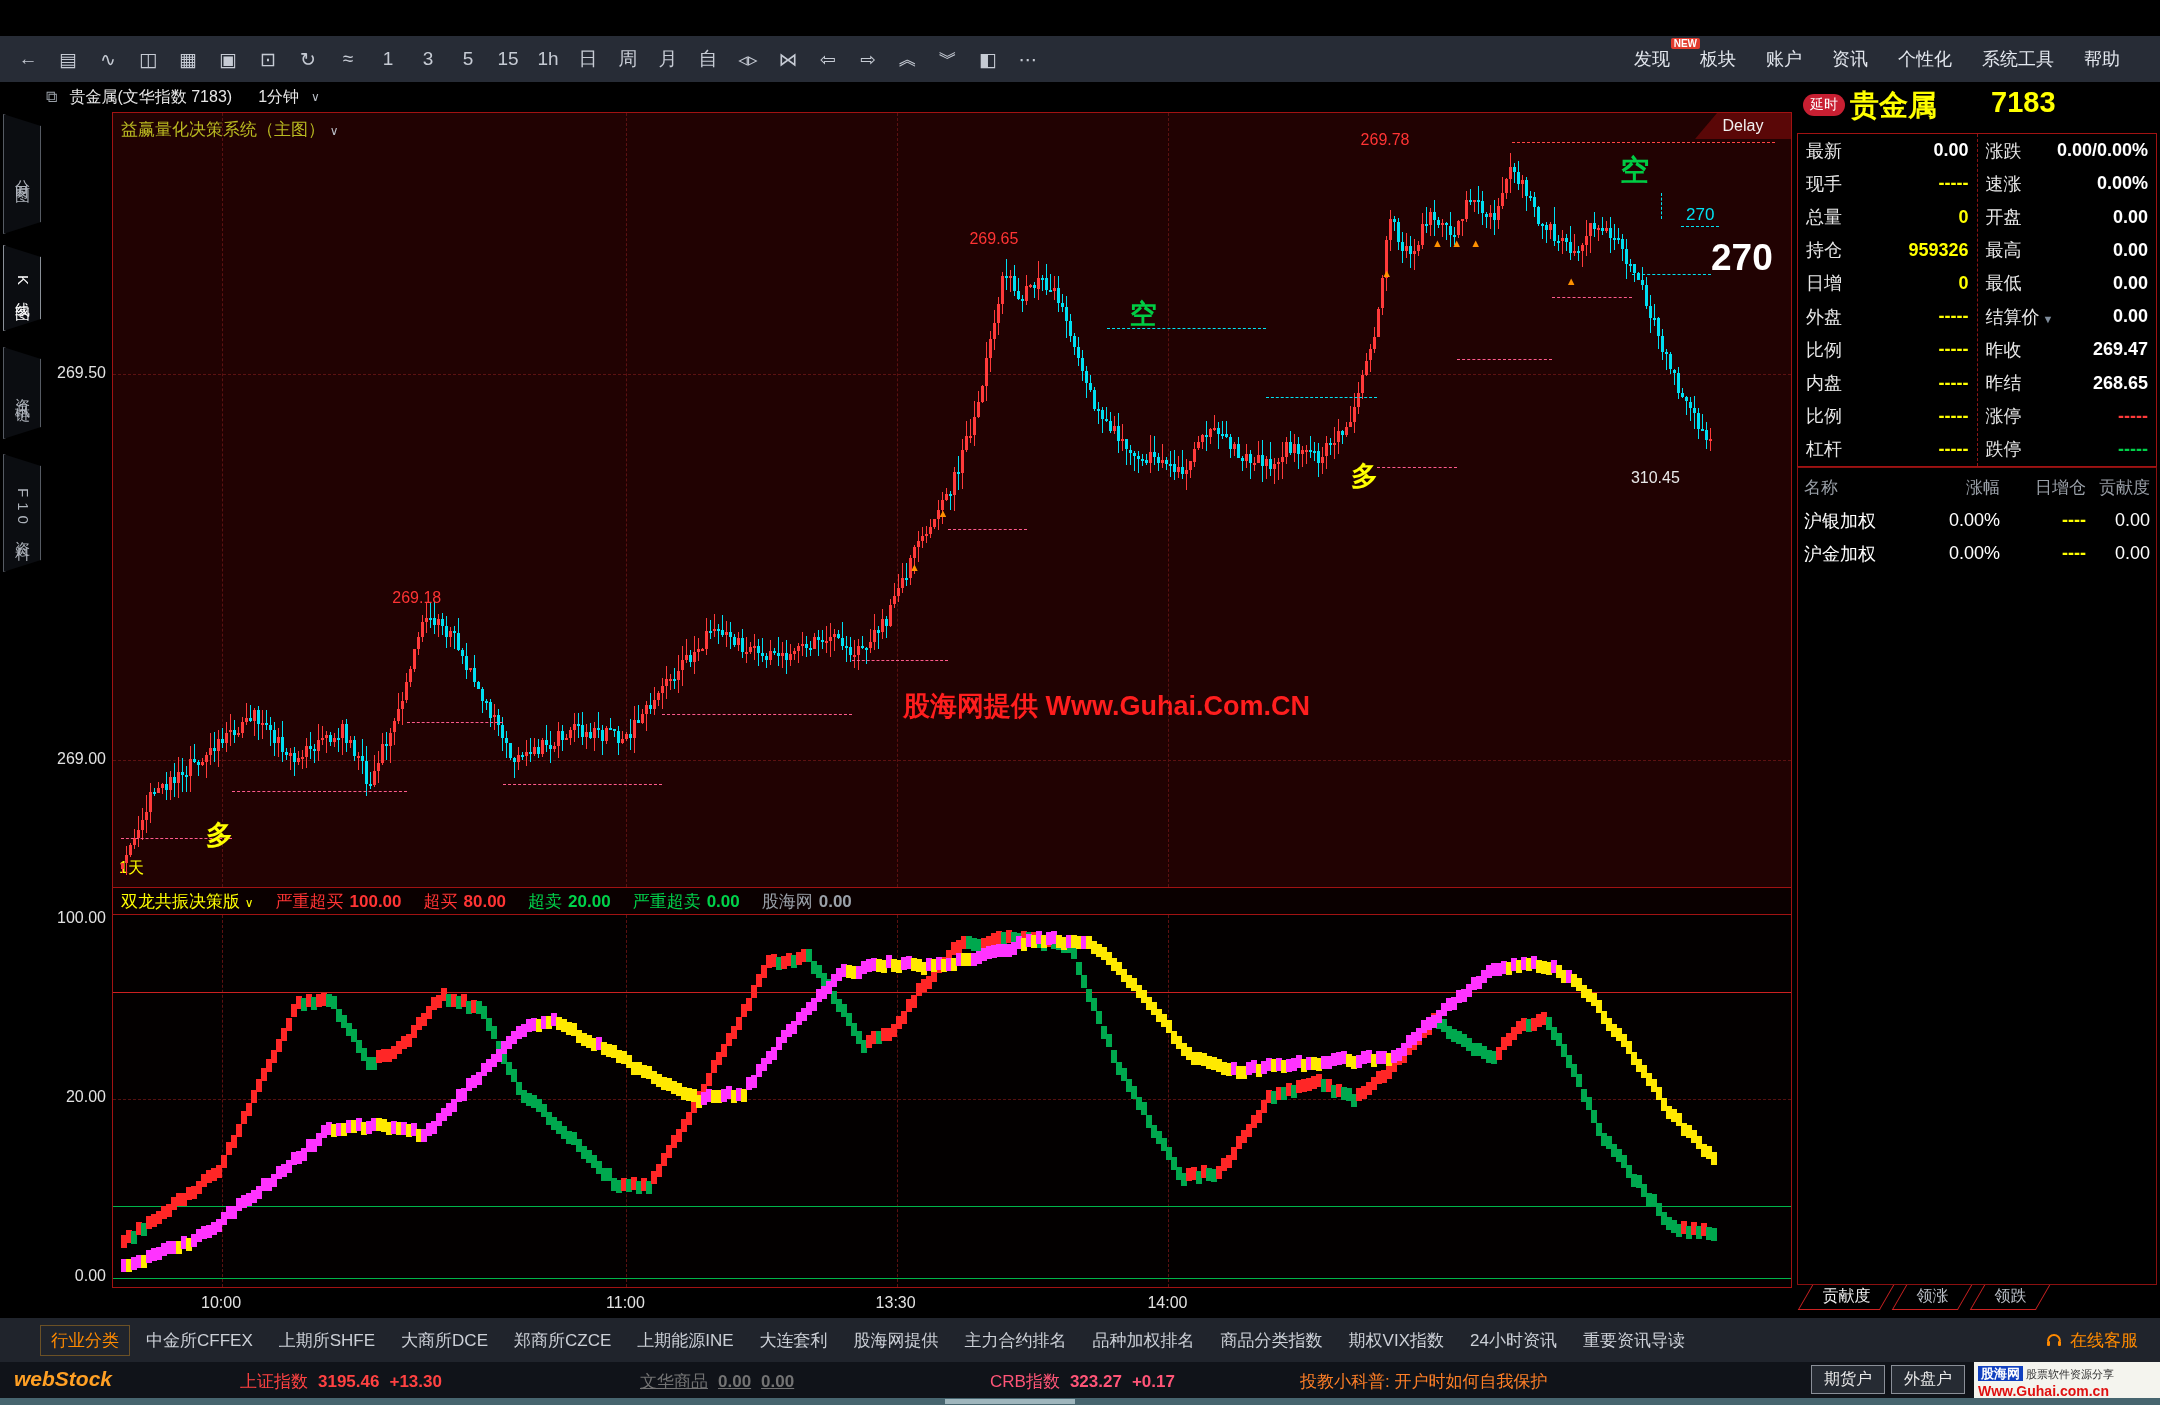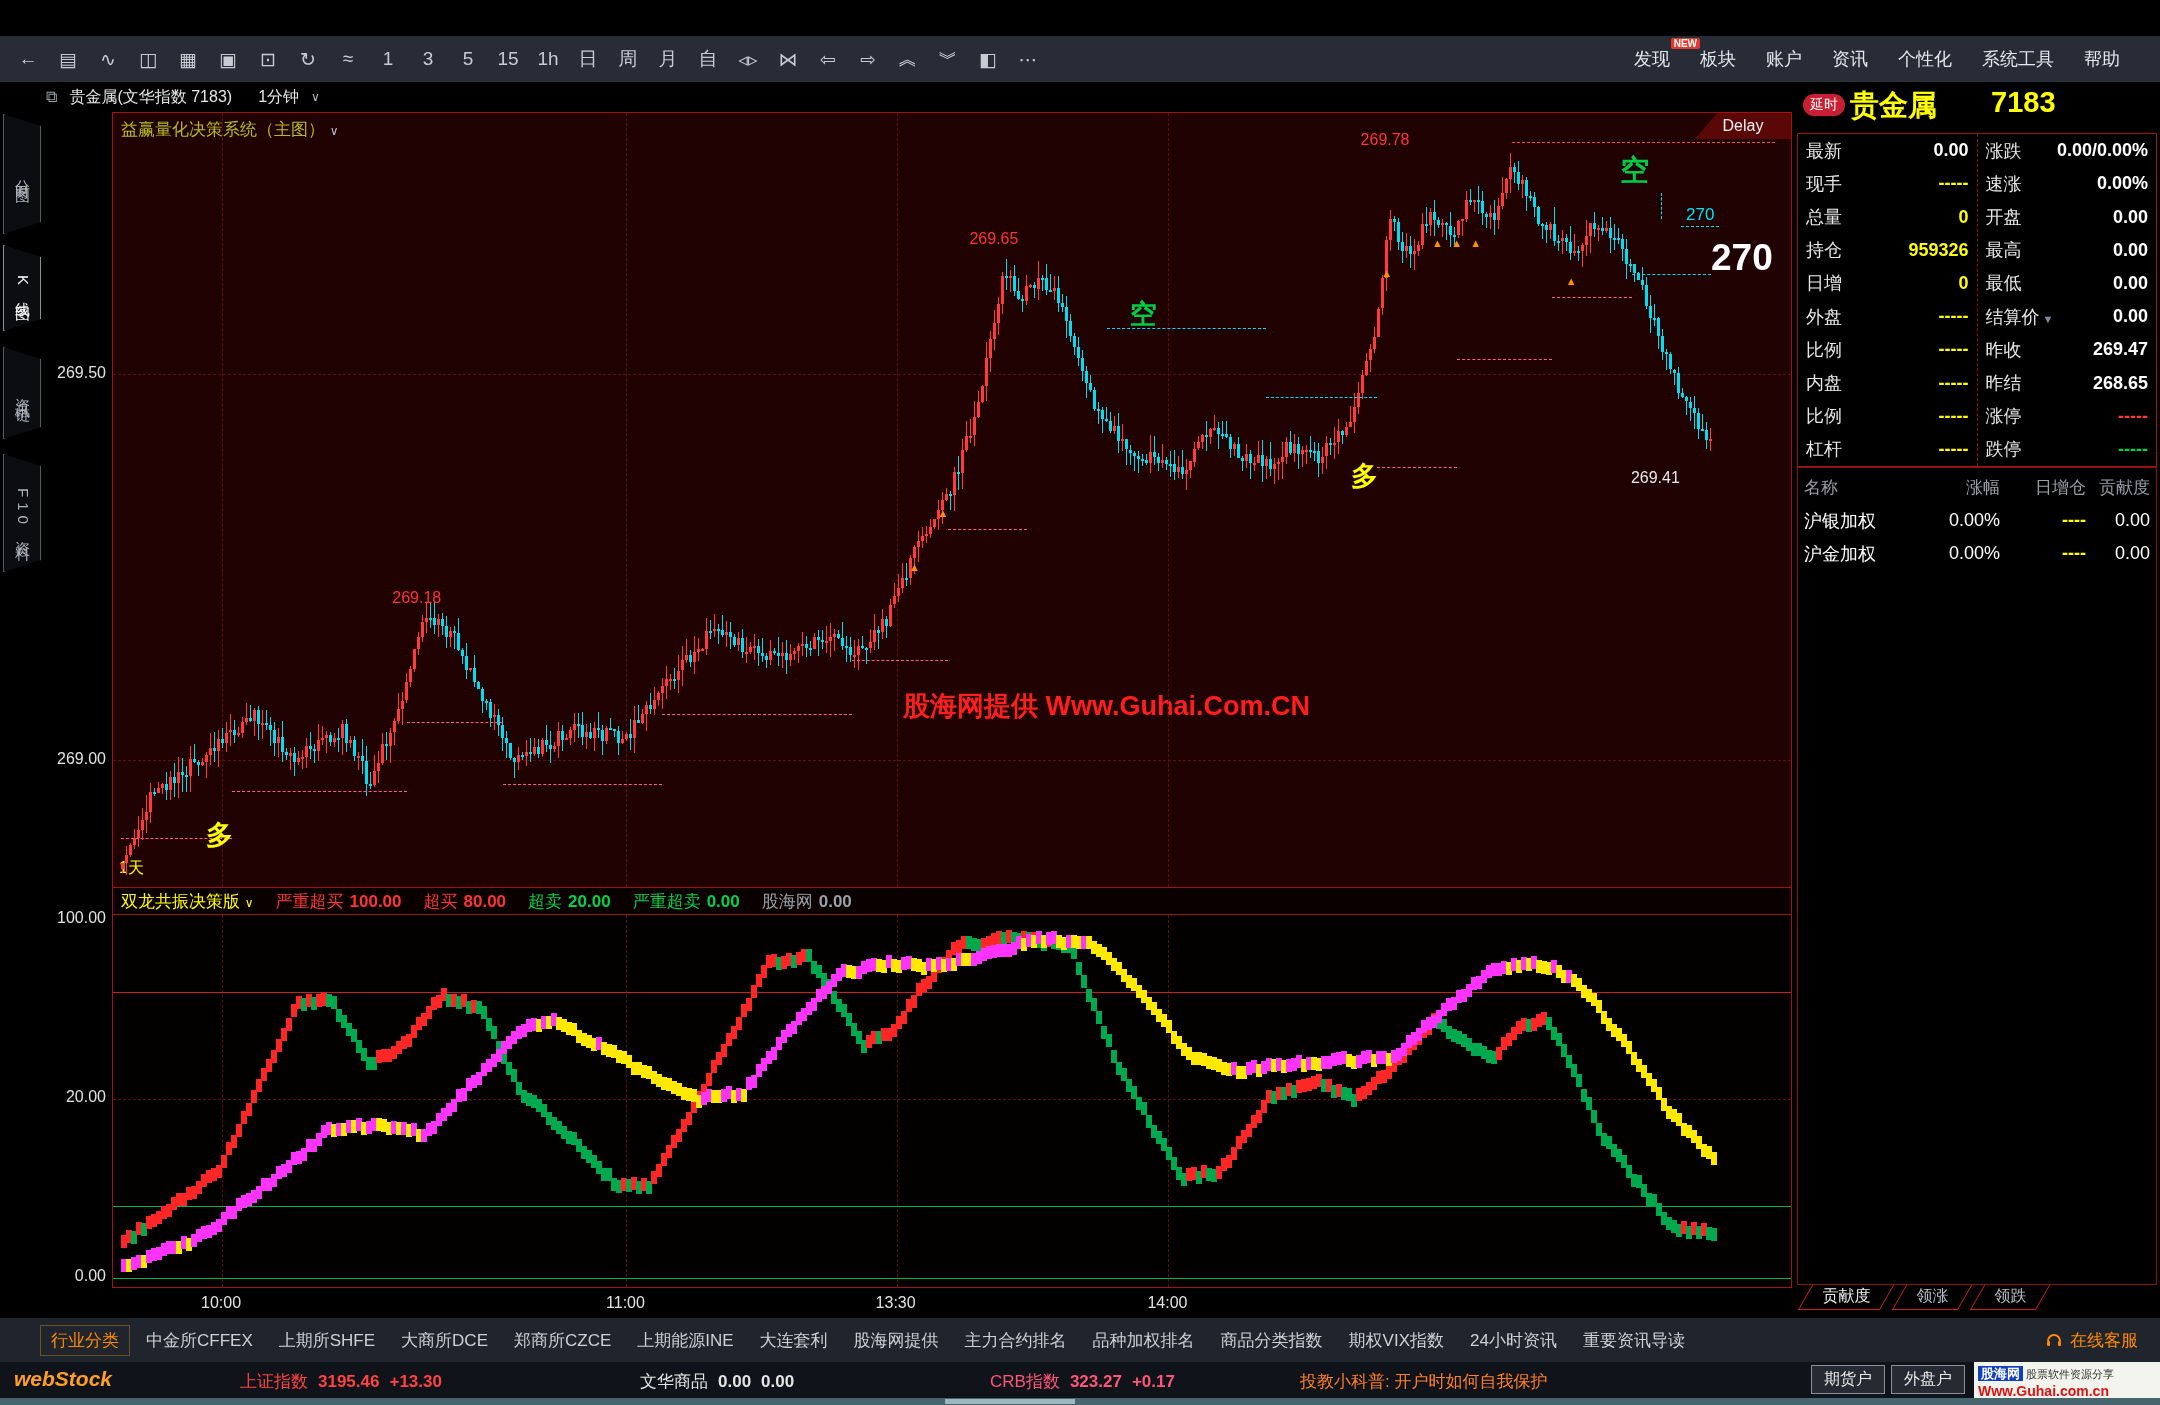--- a/index.html
+++ b/index.html
@@ -1003,21 +1003,21 @@
         <div class="marker" style="left: 801.41px; top: 448.9px;">▲</div>
         <div class="marker" style="left: 830.03px; top: 394.9px;">▲</div>
         <div class="marker" style="left: 1273.64px; top: 155.4px;">▲</div>
         <div class="marker" style="left: 1324.52px; top: 124.5px;">▲</div>
         <div class="marker" style="left: 1343.6px; top: 124.5px;">▲</div>
         <div class="marker" style="left: 1362.68px; top: 124.5px;">▲</div>
         <div class="marker" style="left: 1458.08px; top: 163.1px;">▲</div>
         <div class="ann" style="left: 303.74px; top: 492.8px; color: rgb(255, 52, 52); font-size: 16px;">269.18</div>
         <div class="ann" style="left: 880.91px; top: 133.6px; color: rgb(255, 52, 52); font-size: 16px;">269.65</div>
         <div class="ann" style="left: 1272.05px; top: 34.8px; color: rgb(255, 52, 52); font-size: 16px;">269.78</div>
-        <div class="ann" style="left: 1542.35px; top: 373.1px; color: rgb(232, 232, 232); font-size: 16px;">269.41</div>
+        <div class="ann" style="left: 1542.35px; top: 373.1px; color: rgb(232, 232, 232); font-size: 16px;">310.45</div>
         <div class="ann" style="left: 106.58px; top: 736.1px; color: rgb(255, 255, 0); font-size: 27px; font-weight: bold;">多</div>
         <div class="ann" style="left: 1251.38px; top: 377px; color: rgb(255, 255, 0); font-size: 27px; font-weight: bold;">多</div>
         <div class="ann" style="left: 1030.37px; top: 214.7px; color: rgb(0, 204, 68); font-size: 27px; font-weight: bold;">空</div>
         <div class="ann" style="left: 1521.68px; top: 71.8px; color: rgb(0, 204, 68); font-size: 29px; font-weight: bold;">空</div>
       </div>
     <div class="ind-header">
       <span class="ip-name"><span>双龙共振决策版</span> <span class="caret" style="color:#ffff00">∨</span></span>
     <span class="ip-item" style="color: rgb(255, 52, 52);"><span>严重超买</span><b>100.00</b></span>
         <span class="ip-item" style="color: rgb(255, 52, 52);"><span>超买</span><b>80.00</b></span>
         <span class="ip-item" style="color: rgb(0, 210, 74);"><span>超卖</span><b>20.00</b></span>
@@ -1819,21 +1819,21 @@
   </div>
 
   <div class="statusbar">
     <span class="sb-logo">webStock</span>
     <span class="sb-notice">投教小科普: 开户时如何自我保护</span>
     <div class="gh">
       <div><span class="gh-chip">股海网</span><span class="gh-tag">股票软件资源分享</span></div>
       <div class="gh-url">Www.Guhai.com.cn</div>
     </div>
   <span class="sb-item" style="left: 240px; color: rgb(255, 66, 66);"><span>上证指数</span><b>3195.46</b><b>+13.30</b></span>
-      <span class="sb-item" style="left: 640px; color: #e5e5e5;"><span>文华商品</span><b>0.00</b><b>0.00</b></span>
+      <span class="sb-item" style="left: 640px; color: #737373; text-decoration: underline;"><span>文华商品</span><b>0.00</b><b>0.00</b></span>
       <span class="sb-item" style="left: 990px; color: rgb(255, 85, 119);"><span>CRB指数</span><b>323.27</b><b>+0.17</b></span>
       <span class="sbtn" style="left: 1811px;">期货户</span>
       <span class="sbtn" style="left: 1891px;">外盘户</span>
     </div>
 
   <div class="taskbar"></div>
   <div class="task-btn"></div>
 <div class="ylab" style="top: 365.09px;">269.50</div>
     <div class="ylab" style="top: 751.317px;">269.00</div>
     <div class="tlab" style="left: 221.07px;">10:00</div>

